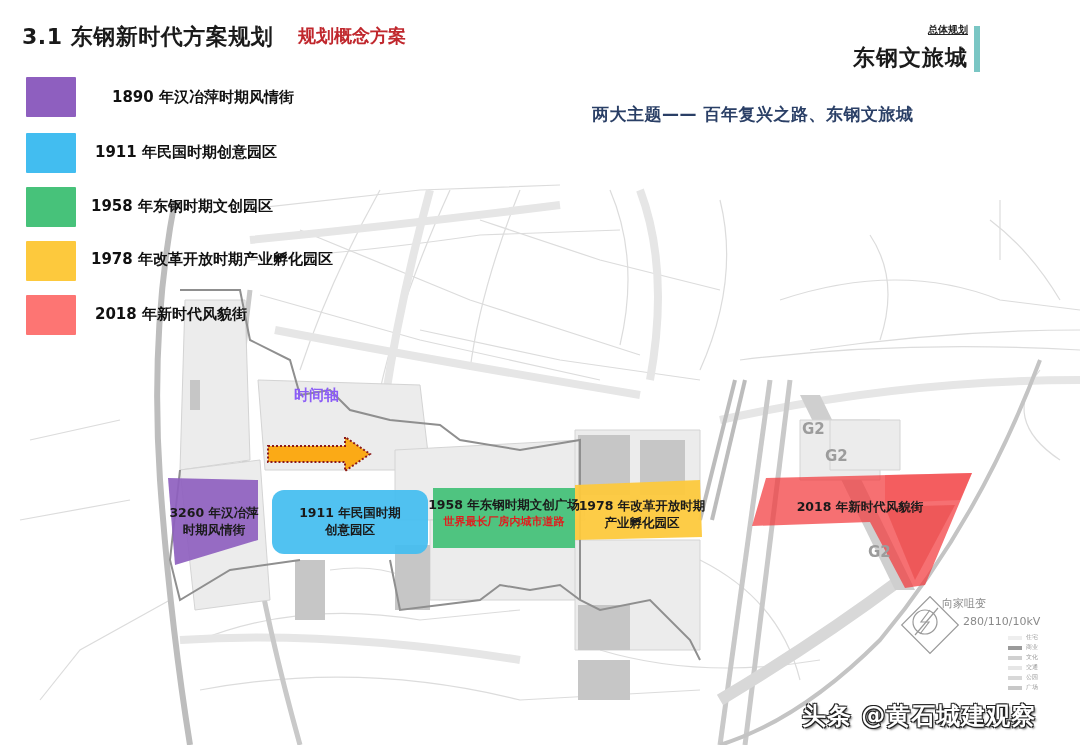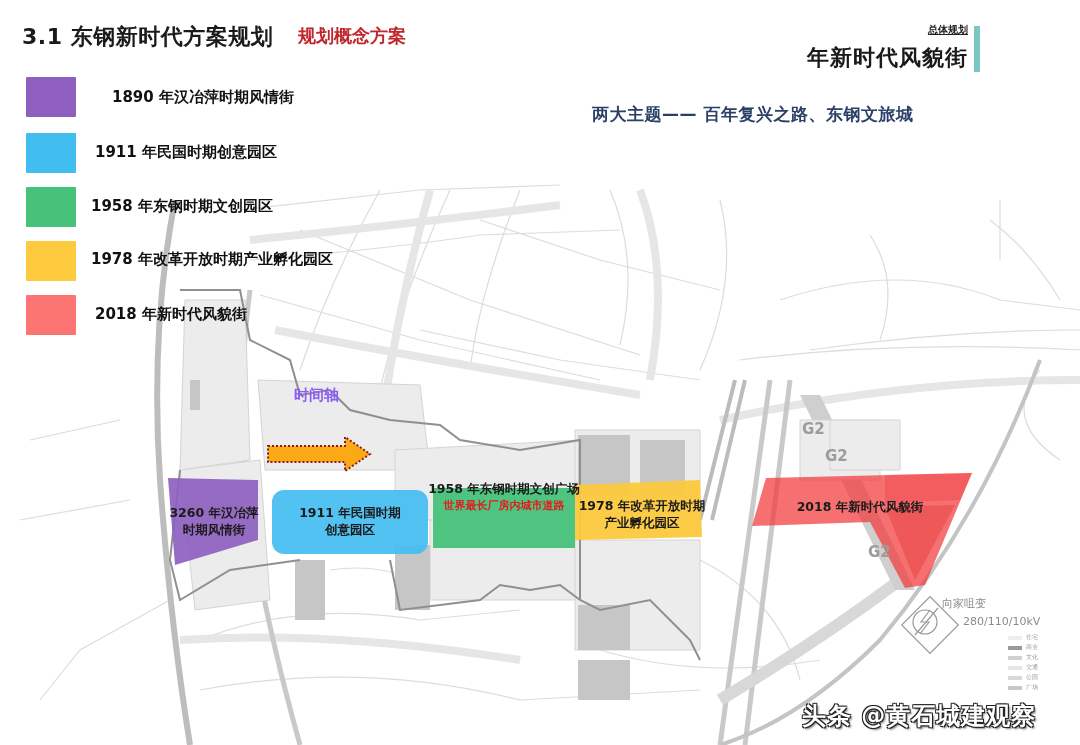--- a/index.html
+++ b/index.html
@@ -134,21 +134,21 @@
     <rect x="910" y="605" width="40" height="40" transform="rotate(45 930 625)"></rect>
     <circle cx="925" cy="622" r="12"></circle>
     <path d="M930 610 L921 622 L929 622 L920 634"></path>
     <path d="M915 635 L938 608"></path>
   </g>
 </svg>
 
 <div class="abs title-main">3.1  东钢新时代方案规划</div>
 <div class="abs title-sub">规划概念方案</div>
 <div class="abs section-small">总体规划</div>
-<div class="abs section-big">年新时代风貌街</div>
+<div class="abs section-big">东钢文旅城</div>
 <div class="abs section-bar"></div>
 <div class="abs theme">两大主题—— 百年复兴之路、东钢文旅城</div>
 
 <div>
   <div class="legend-item" style="top:77px">
     <div class="chip" style="background:#8e5fbf"></div>
   </div>
   <div class="legend-label" style="left:112px;top:88px">1890 年汉冶萍时期风情街</div>
 
   <div class="legend-item" style="top:133px">
@@ -176,21 +176,21 @@
 <span class="abs" style="left:266px;top:444px;width:1px;height:1px"></span>
 
 <div class="zone-label" style="left:166px;top:504px;width:96px">
   <div>3260 年汉冶萍</div>
   <div>时期风情街</div>
 </div>
 <div class="zone-label" style="left:290px;top:504px;width:120px">
   <div>1911 年民国时期</div>
   <div>创意园区</div>
 </div>
-<div class="zone-label" style="left:420px;top:480px;width:168px">
+<div class="zone-label" style="left:420px;top:496px;width:168px">
   <div>1958 年东钢时期文创广场</div>
   <div class="zone-note">世界最长厂房内城市道路</div>
 </div>
 <div class="zone-label" style="left:572px;top:497px;width:140px">
   <div>1978 年改革开放时期</div>
   <div>产业孵化园区</div>
 </div>
 <div class="zone-label" style="left:780px;top:498px;width:160px">
   <div>2018 年新时代风貌街</div>
 </div>

